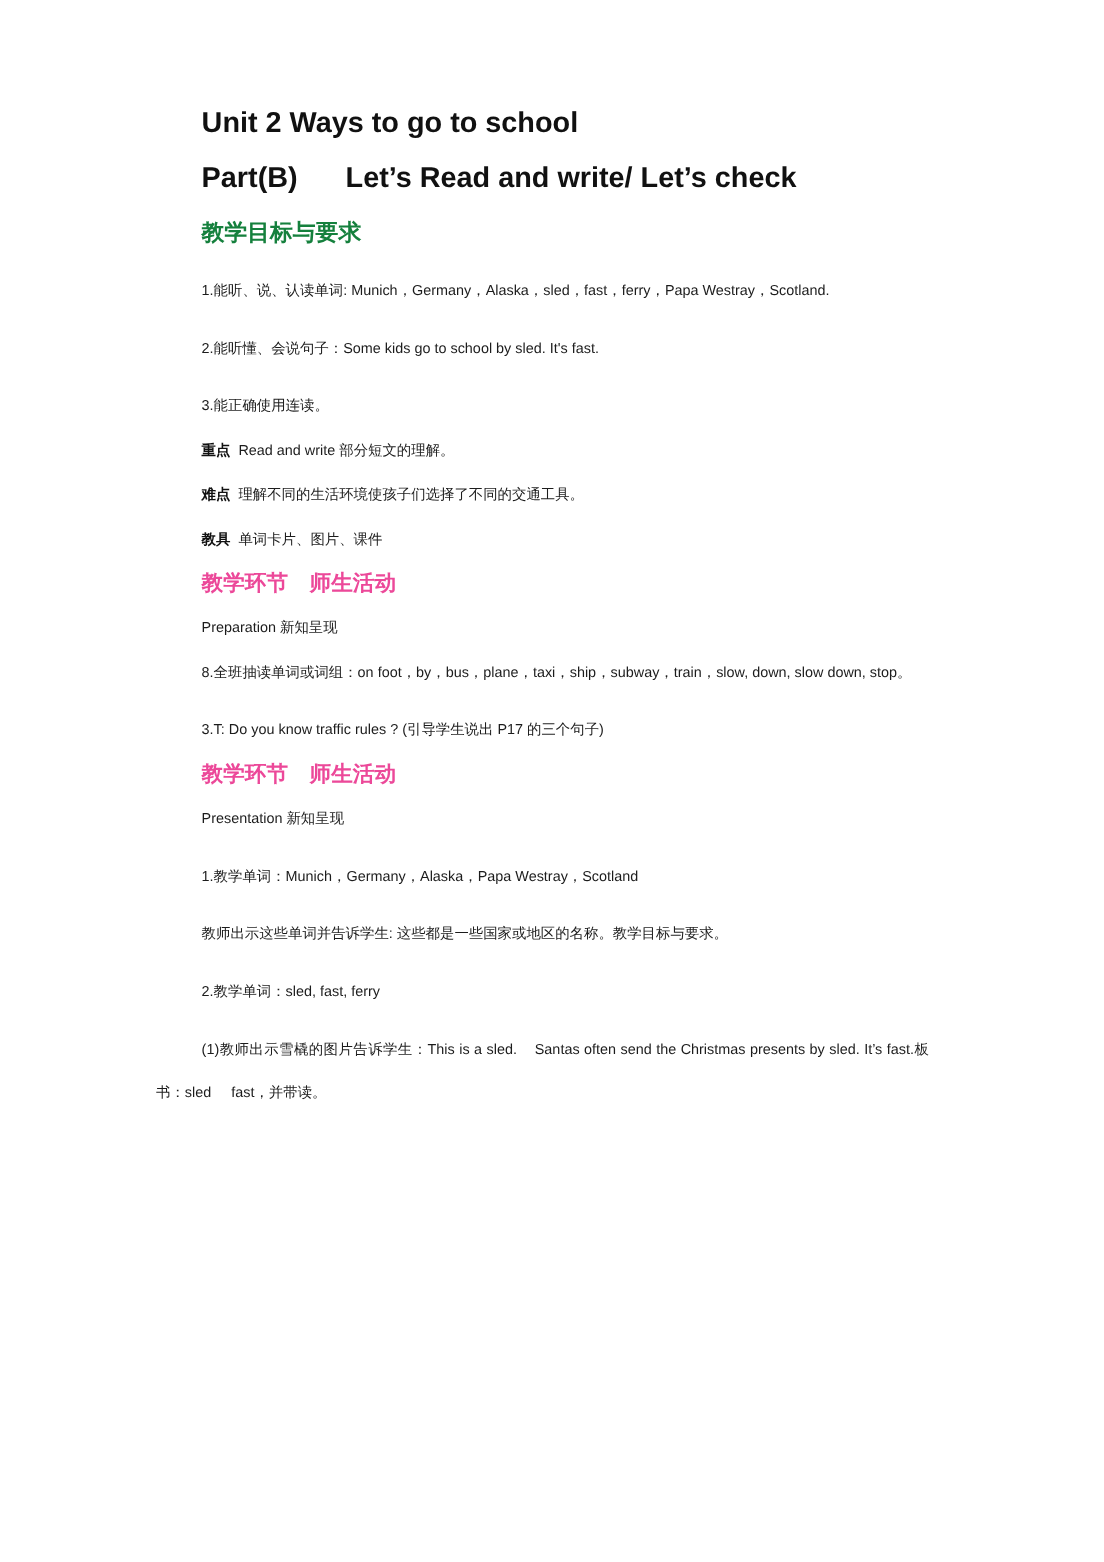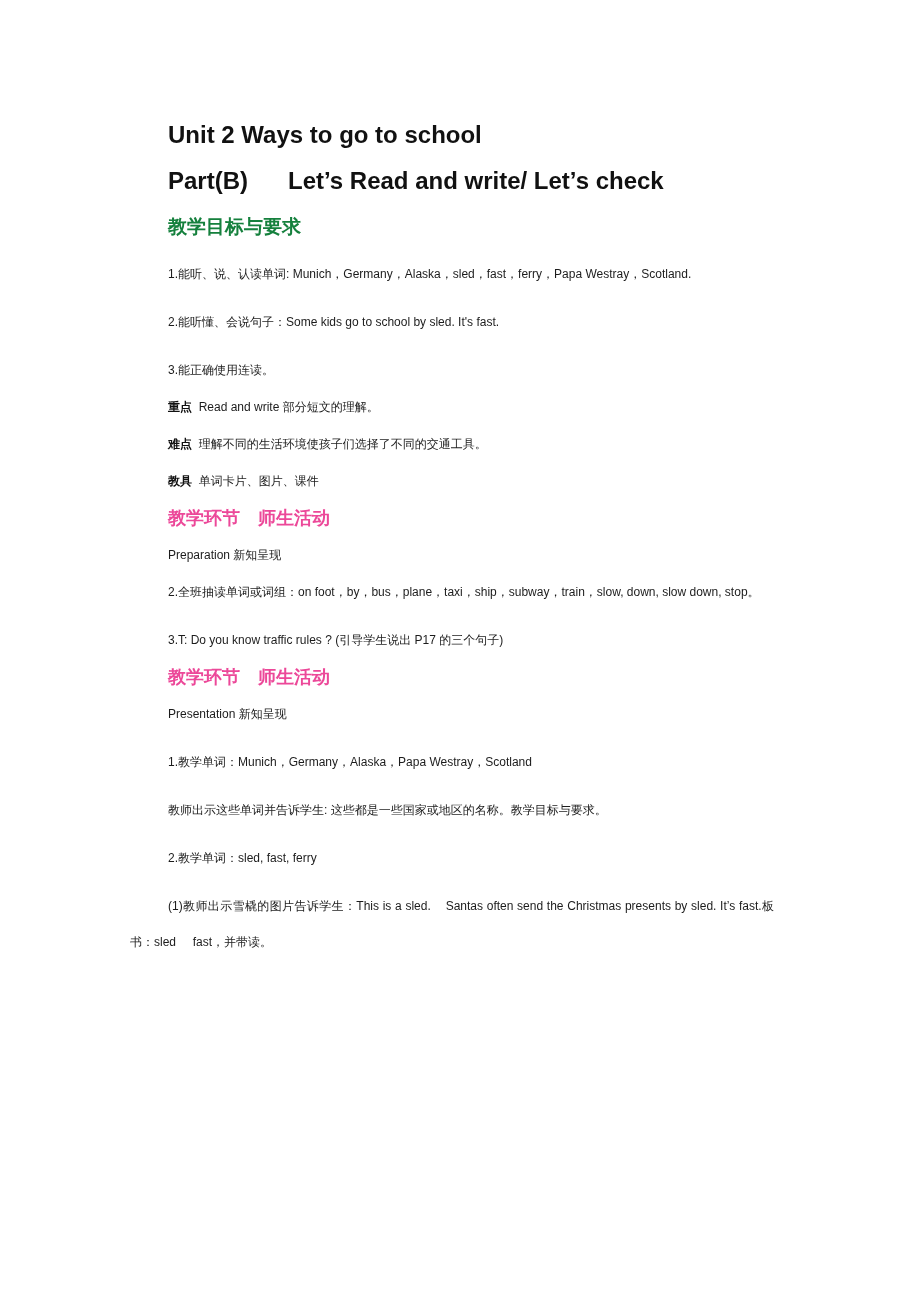--- a/index.html
+++ b/index.html
@@ -13,21 +13,21 @@
     height: 1302px;
     background: #ffffff;
     overflow: hidden;
     font-family: "Liberation Sans", "DejaVu Sans", sans-serif;
     color: #1c1c1c;
     box-sizing: border-box;
   }
   .content {
     box-sizing: border-box;
     width: 920px;
-    padding: 120px 130px 0 130px;
+    padding: 88px 130px 0 130px;
   }
   .doc-h1 {
     font-size: 24px;
     line-height: 30px;
     font-weight: bold;
     color: #111;
     margin: 0 0 16px 0;
     text-indent: 38px;
     white-space: pre-wrap;
   }
@@ -76,21 +76,21 @@
     <p class="body">1.能听、说、认读单词: Munich，Germany，Alaska，sled，fast，ferry，Papa Westray，Scotland.</p>
     <p class="body">2.能听懂、会说句子：Some kids go to school by sled. It's fast.</p>
     <p class="body tight">3.能正确使用连读。</p>
 
     <p class="body tight"><span class="b">重点</span><span>&nbsp;&nbsp;Read and write 部分短文的理解。</span></p>
     <p class="body tight"><span class="b">难点</span><span>&nbsp;&nbsp;理解不同的生活环境使孩子们选择了不同的交通工具。</span></p>
     <p class="body tight"><span class="b">教具</span><span>&nbsp;&nbsp;单词卡片、图片、课件</span></p>
 
     <p class="doc-h3 tight">教学环节　师生活动</p>
     <p class="body tight">Preparation 新知呈现</p>
-    <p class="body">2.全班抽读单词或词组：on foot，by，bus，plane，taxi，ship，subway，train，slow, down, slow down, stop。</p>
+    <p class="body">8.全班抽读单词或词组：on foot，by，bus，plane，taxi，ship，subway，train，slow, down, slow down, stop。</p>
     <p class="body tight">3.T: Do you know traffic rules ? (引导学生说出 P17 的三个句子)</p>
 
     <p class="doc-h3 tight">教学环节　师生活动</p>
     <p class="body">Presentation 新知呈现</p>
     <p class="body">1.教学单词：Munich，Germany，Alaska，Papa Westray，Scotland</p>
     <p class="body">教师出示这些单词并告诉学生: 这些都是一些国家或地区的名称。教学目标与要求。</p>
     <p class="body">2.教学单词：sled, fast, ferry</p>
     <p class="body">(1)教师出示雪橇的图片告诉学生：This is a sled.&nbsp;&nbsp;&nbsp; Santas often send the Christmas presents by sled. It’s fast.板书：sled&nbsp;&nbsp;&nbsp;&nbsp; fast，并带读。</p>
 
   </div>

